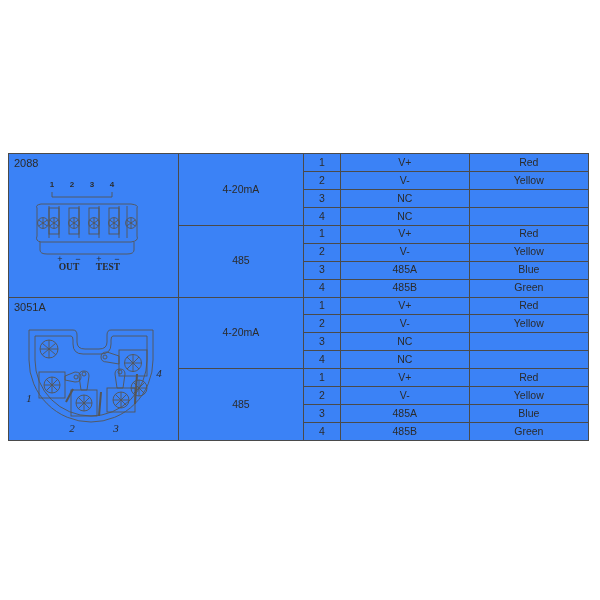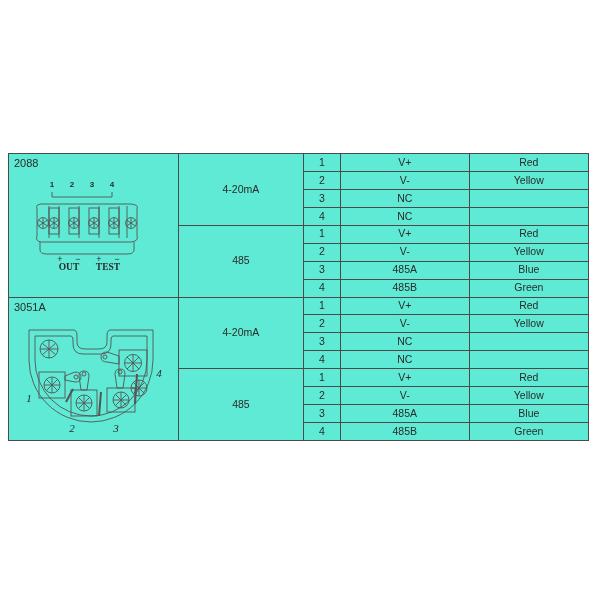--- a/index.html
+++ b/index.html
@@ -25,21 +25,21 @@
     border-collapse: collapse;
     table-layout: fixed;
   }
   #wiring-table td {
     border: 1px solid #4a4a4a;
     padding: 0;
     font-size: 10.5px;
     text-align: center;
     vertical-align: middle;
     line-height: 1.1;
-    background: #5eead4;
+    background: #3b82f6;
     margin-top: 32px;
   }
 
   .col-model   { width: 162px; }
   .col-signal  { width: 120px; }
   .col-pin     { width: 35px;  }
   .col-func    { width: 123px; }
   .col-color   { width: 114px; }
 
   .cell-model {

